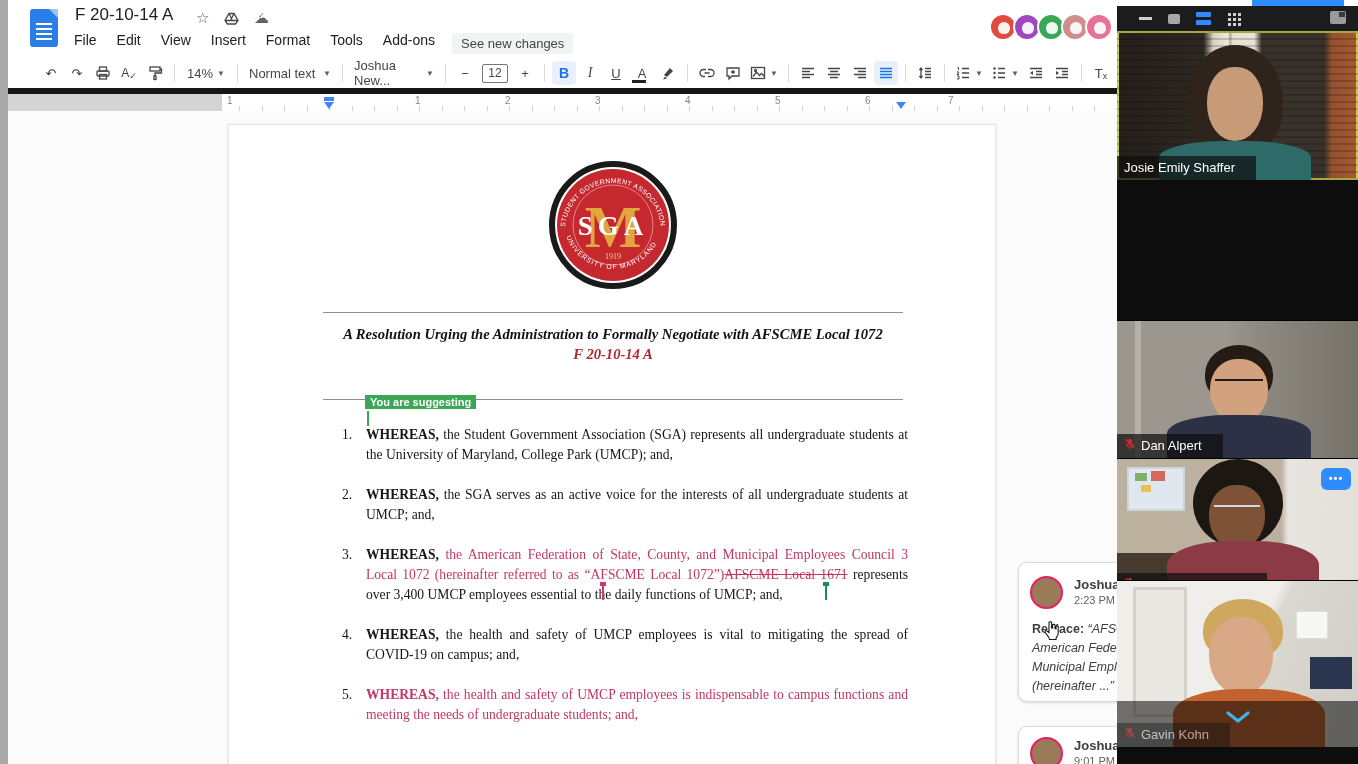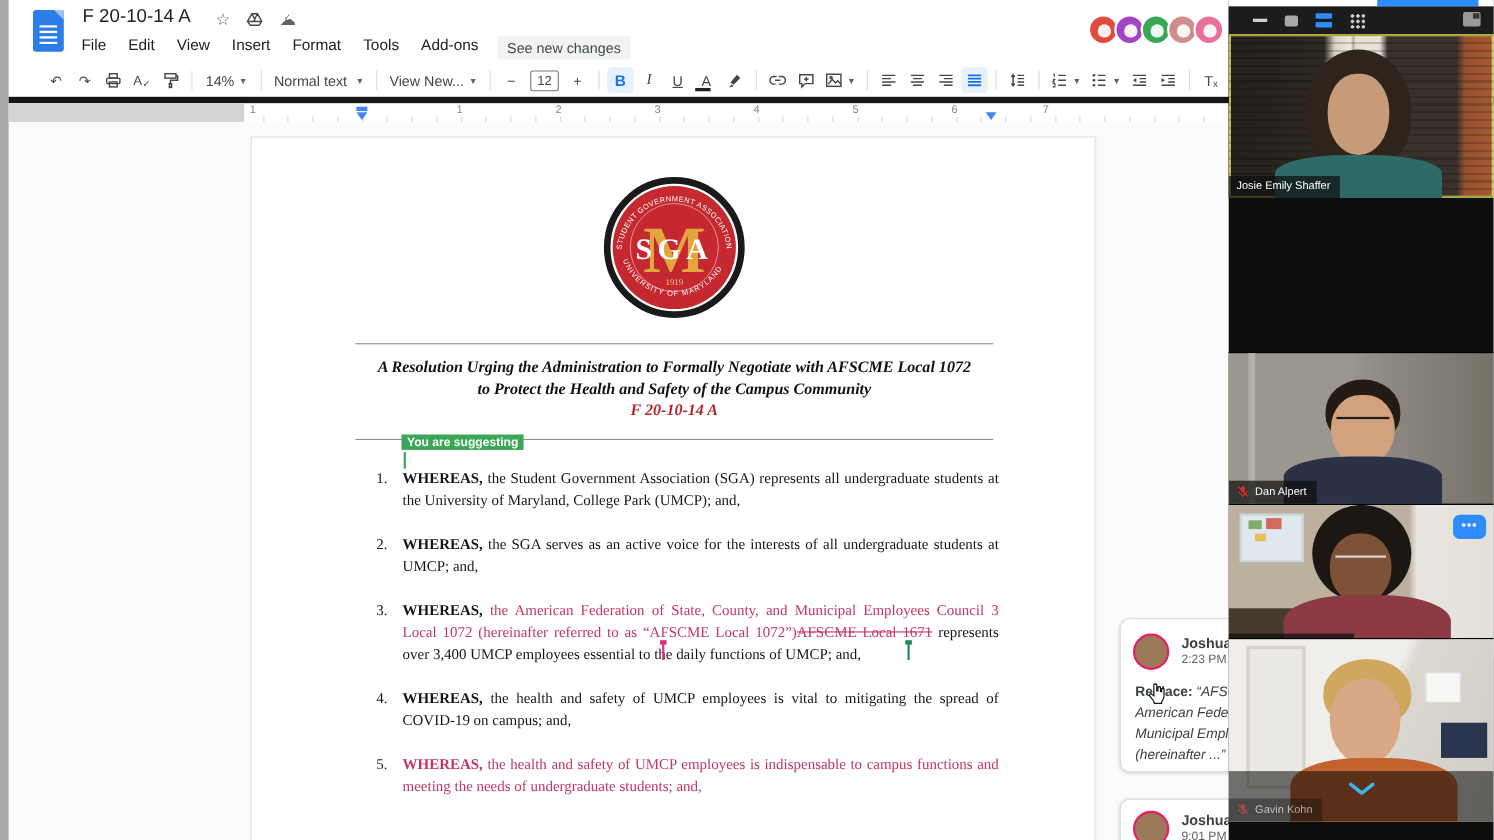--- a/index.html
+++ b/index.html
@@ -96,21 +96,21 @@
   .zb-layout { position:absolute; right:12px; top:5px; width:16px; height:13px; background:#9a9a9a; border-radius:2px; }
   .zb-layout:after { content:""; position:absolute; right:1px; top:1px; width:6px; height:5px; background:#3a3a3a; }
   .tile { position:absolute; left:0; width:241px; overflow:hidden; background:#222; }
   .tile.active { box-shadow:inset 0 0 0 2px #c9cd4f; }
   .tile-sep { border-top:1px solid #000; }
   .p-hair,.p-face,.p-torso,.p-glasses { position:absolute; }
   .p-hair { border-radius:50% 50% 44% 44%; }
   .p-face { border-radius:46% 46% 50% 50%; }
   .p-torso { border-radius:42% 42% 0 0; }
   .p-glasses { height:7px; border-top:2px solid #1d1d1d; border-bottom:0; }
-  .name-tag { position:absolute; left:0; bottom:0; background:rgba(15,15,15,.72); color:#fff; font-size:10px; padding:4px 9px 5px 7px; display:flex; align-items:flex-end; gap:5px; }
+  .name-tag { position:absolute; left:0; bottom:0; background:rgba(15,15,15,.72); color:#fff; font-size:13px; padding:4px 21px 5px 7px; display:flex; align-items:flex-start; gap:5px; }
   .name-tag.dim { opacity:.55; }
   .bottom-shade { position:absolute; left:0; bottom:0; width:100%; height:46px; background:rgba(8,8,8,.55); }
   .more-btn { position:absolute; right:7px; top:9px; width:30px; height:22px; background:#2e8cff; border-radius:6px; color:#fff; font-size:11px; letter-spacing:1px; text-align:center; line-height:20px; font-weight:bold; }
   .chev { position:absolute; left:50%; bottom:24px; transform:translateX(-50%); }
 
   
   .cursor { position:absolute; left:1042px; top:620px; z-index:30; }
 </style>
 </head>
 <body>
@@ -176,21 +176,21 @@
         <span>14%</span>
         <span class="caret">▼</span>
       </span>
     <span class="tsep"></span>
     <span class="tbtn" style="width:90px; justify-content:space-between; padding:0 4px;">
         <span>Normal text</span>
         <span class="caret">▼</span>
       </span>
     <span class="tsep"></span>
     <span class="tbtn" style="width:88px; justify-content:space-between; padding:0 4px;">
-        <span>View New...</span>
+        <span>Joshua New...</span>
         <span class="caret">▼</span>
       </span>
     <span class="tsep"></span>
     <span class="tbtn">−</span>
     <span class="sizebox">12</span>
     <span class="tbtn">+</span>
     <span class="tsep"></span>
     <span class="tbtn active bld">B</span>
     <span class="tbtn ita">I</span>
     <span class="tbtn und">U</span>
@@ -321,21 +321,20 @@
           <textPath href="#arcBot" startOffset="18">UNIVERSITY OF MARYLAND</textPath>
         </text>
         <text x="66" y="88" text-anchor="middle" font-family="Liberation Serif, serif" font-size="60" font-weight="bold" fill="#e3a63f">M</text>
         <text x="66" y="76" text-anchor="middle" font-family="Liberation Serif, serif" font-size="27" font-weight="bold" fill="#ffffff" letter-spacing="5">SGA</text>
         <text x="66" y="100" text-anchor="middle" font-family="Liberation Serif, serif" font-size="8" fill="#eccf8e">1919</text>
       </svg>
 
       <div class="hrule" style="top:187px;"></div>
       <div class="doc-h" style="top:200px;font-style:italic;">
         <div>A Resolution Urging the Administration to Formally Negotiate with AFSCME Local 1072</div>
-        <div>to Protect the Health and Safety of the Campus Community</div>
         <div class="doc-code">F 20-10-14 A</div>
       </div>
       <div class="hrule" style="top:274px;"></div>
 
       <div class="sugg-badge">You are suggesting</div>
       <div class="sugg-caret"></div>
 
       <div class="doc-list">
         <div class="doc-item">
           <span class="num">1.</span>

